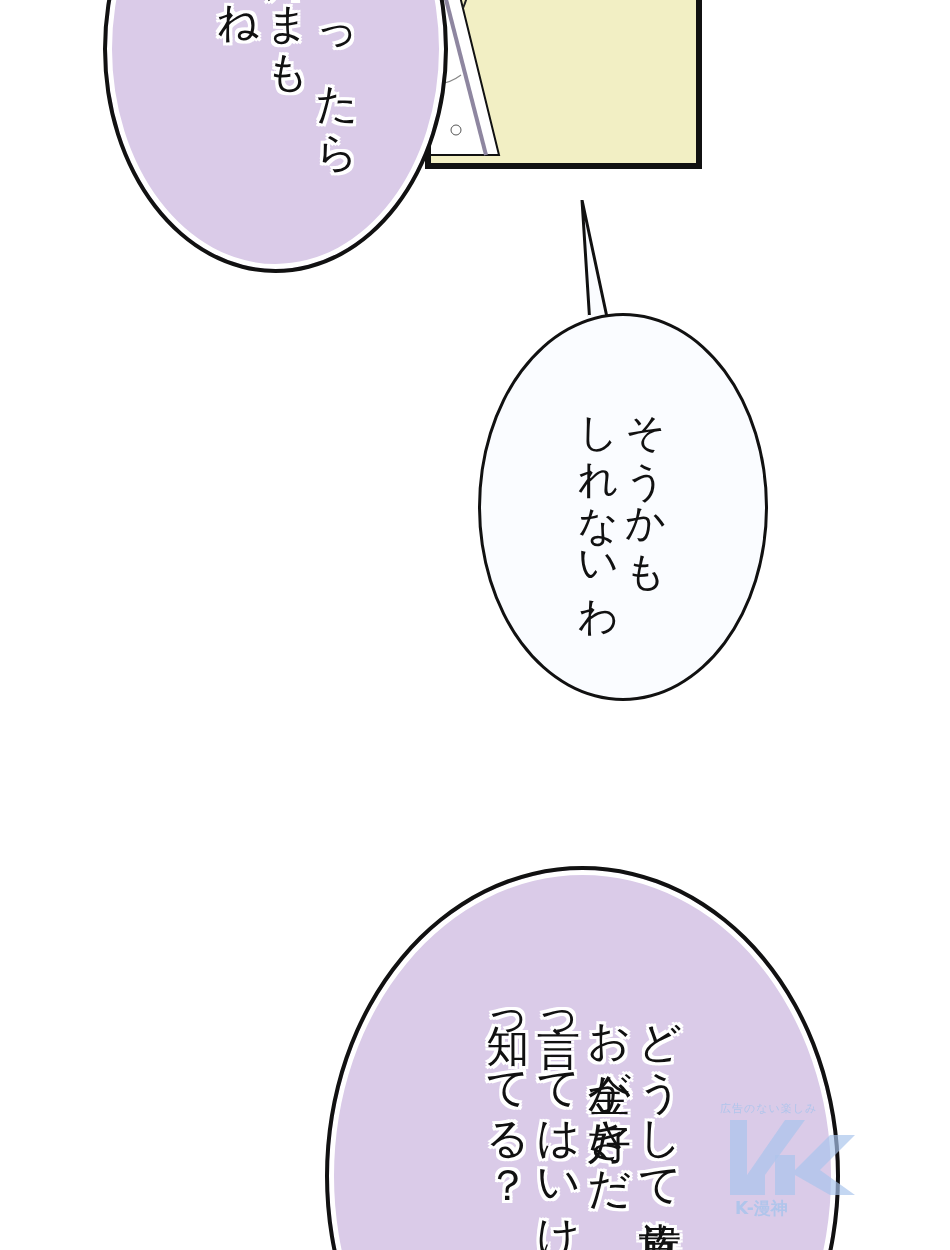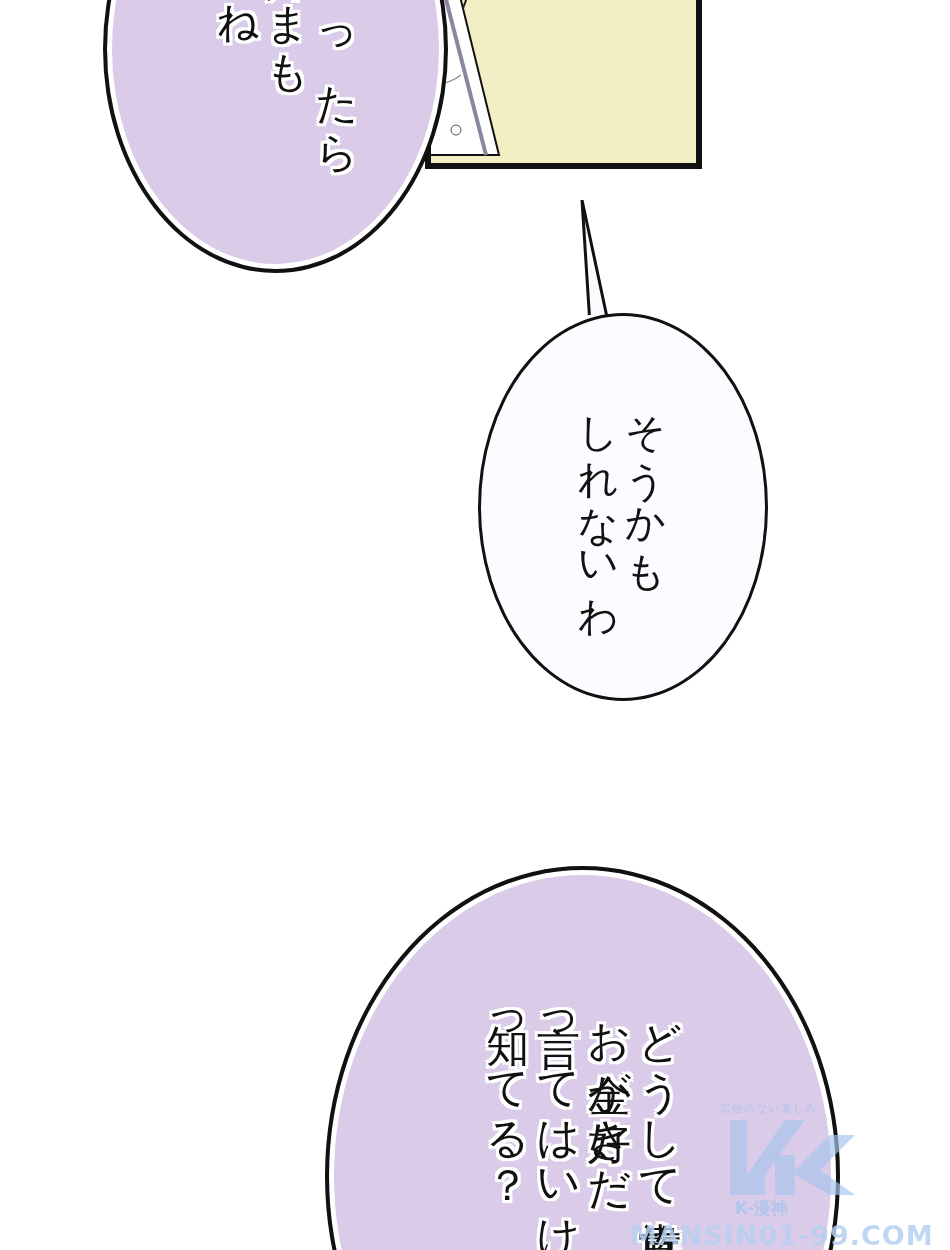--- a/index.html
+++ b/index.html
@@ -155,14 +155,13 @@
   </div>
 </div>
 
 <div class="watermark">
   <span class="wm-top">広告のない楽しみ</span>
   <svg class="wm-logo" viewBox="0 0 135 85">
     <path d="M5 5 L22 5 L22 60 L60 5 L80 5 L40 60 L40 80 L5 80 Z" fill="#a9c4ec" opacity="0.8"></path>
     <path d="M50 40 L70 40 L70 55 L105 20 L130 20 L95 55 L130 80 L105 80 L70 60 L70 80 L50 80 Z" fill="#a9c4ec" opacity="0.8"></path>
   </svg>
   <span class="wm-brand">K-漫神</span>
-  <span class="wm-url">MANSIN01-99.COM</span>
 </div>
 
 </body></html>

